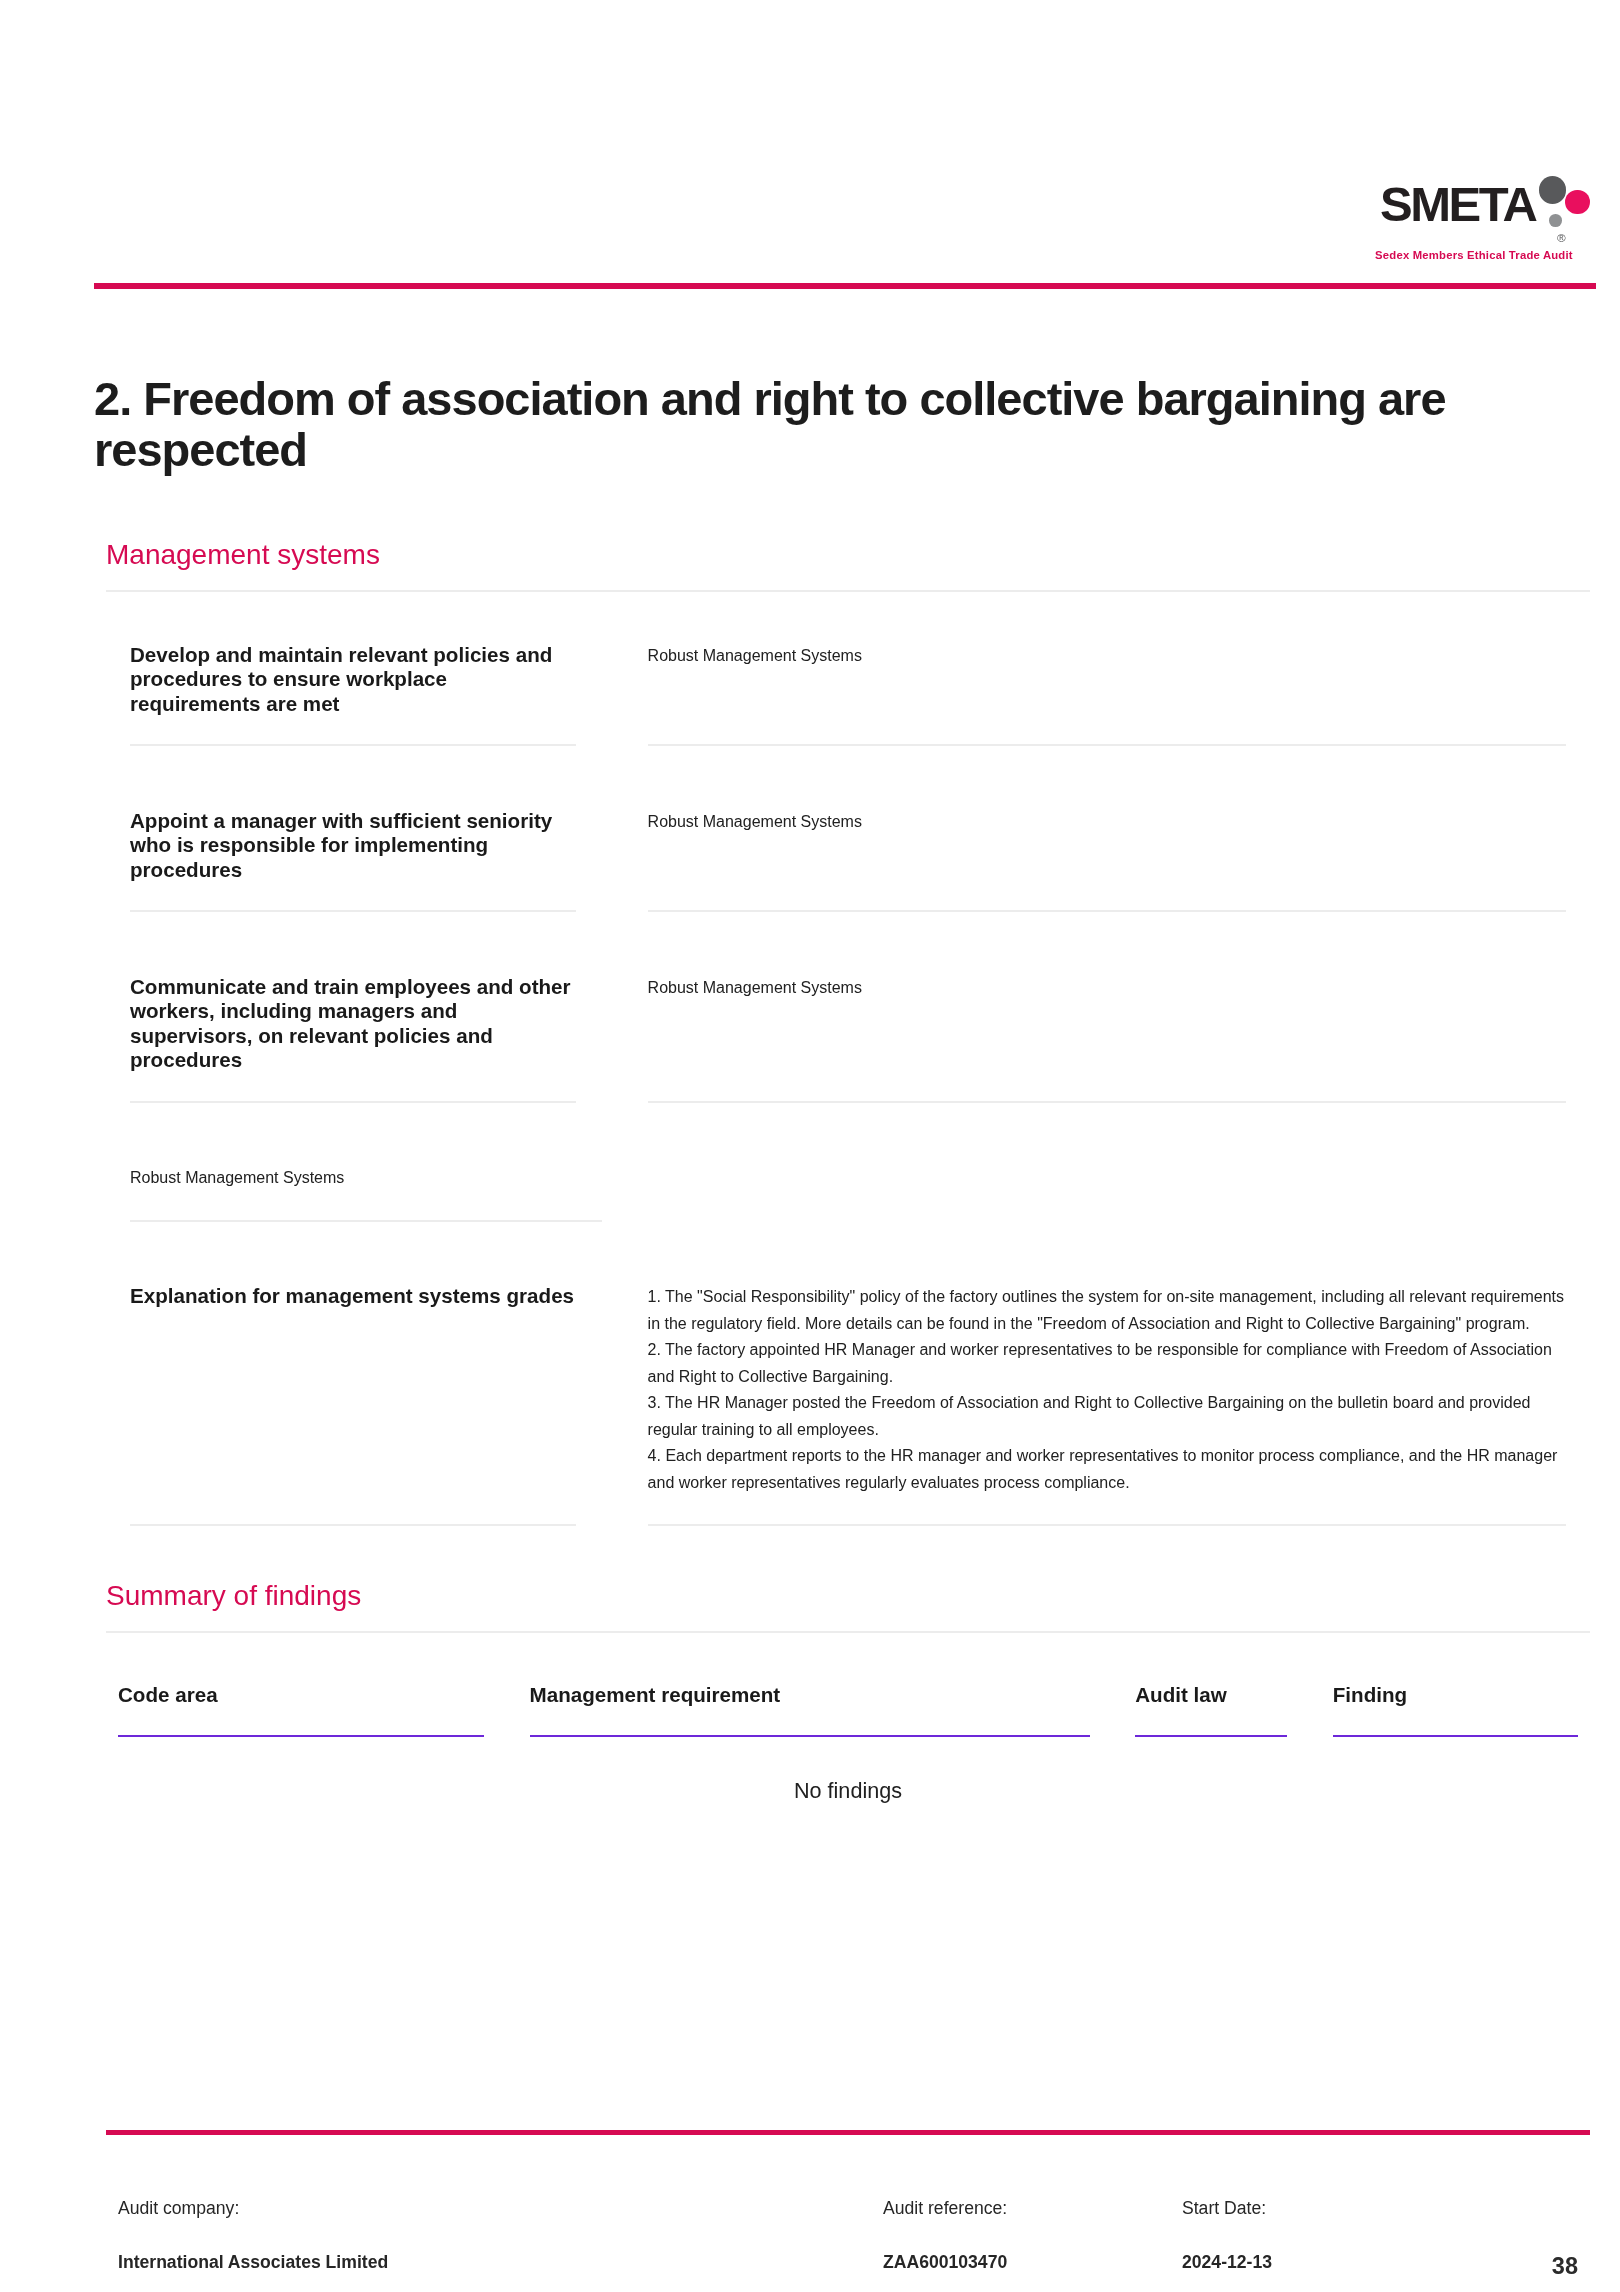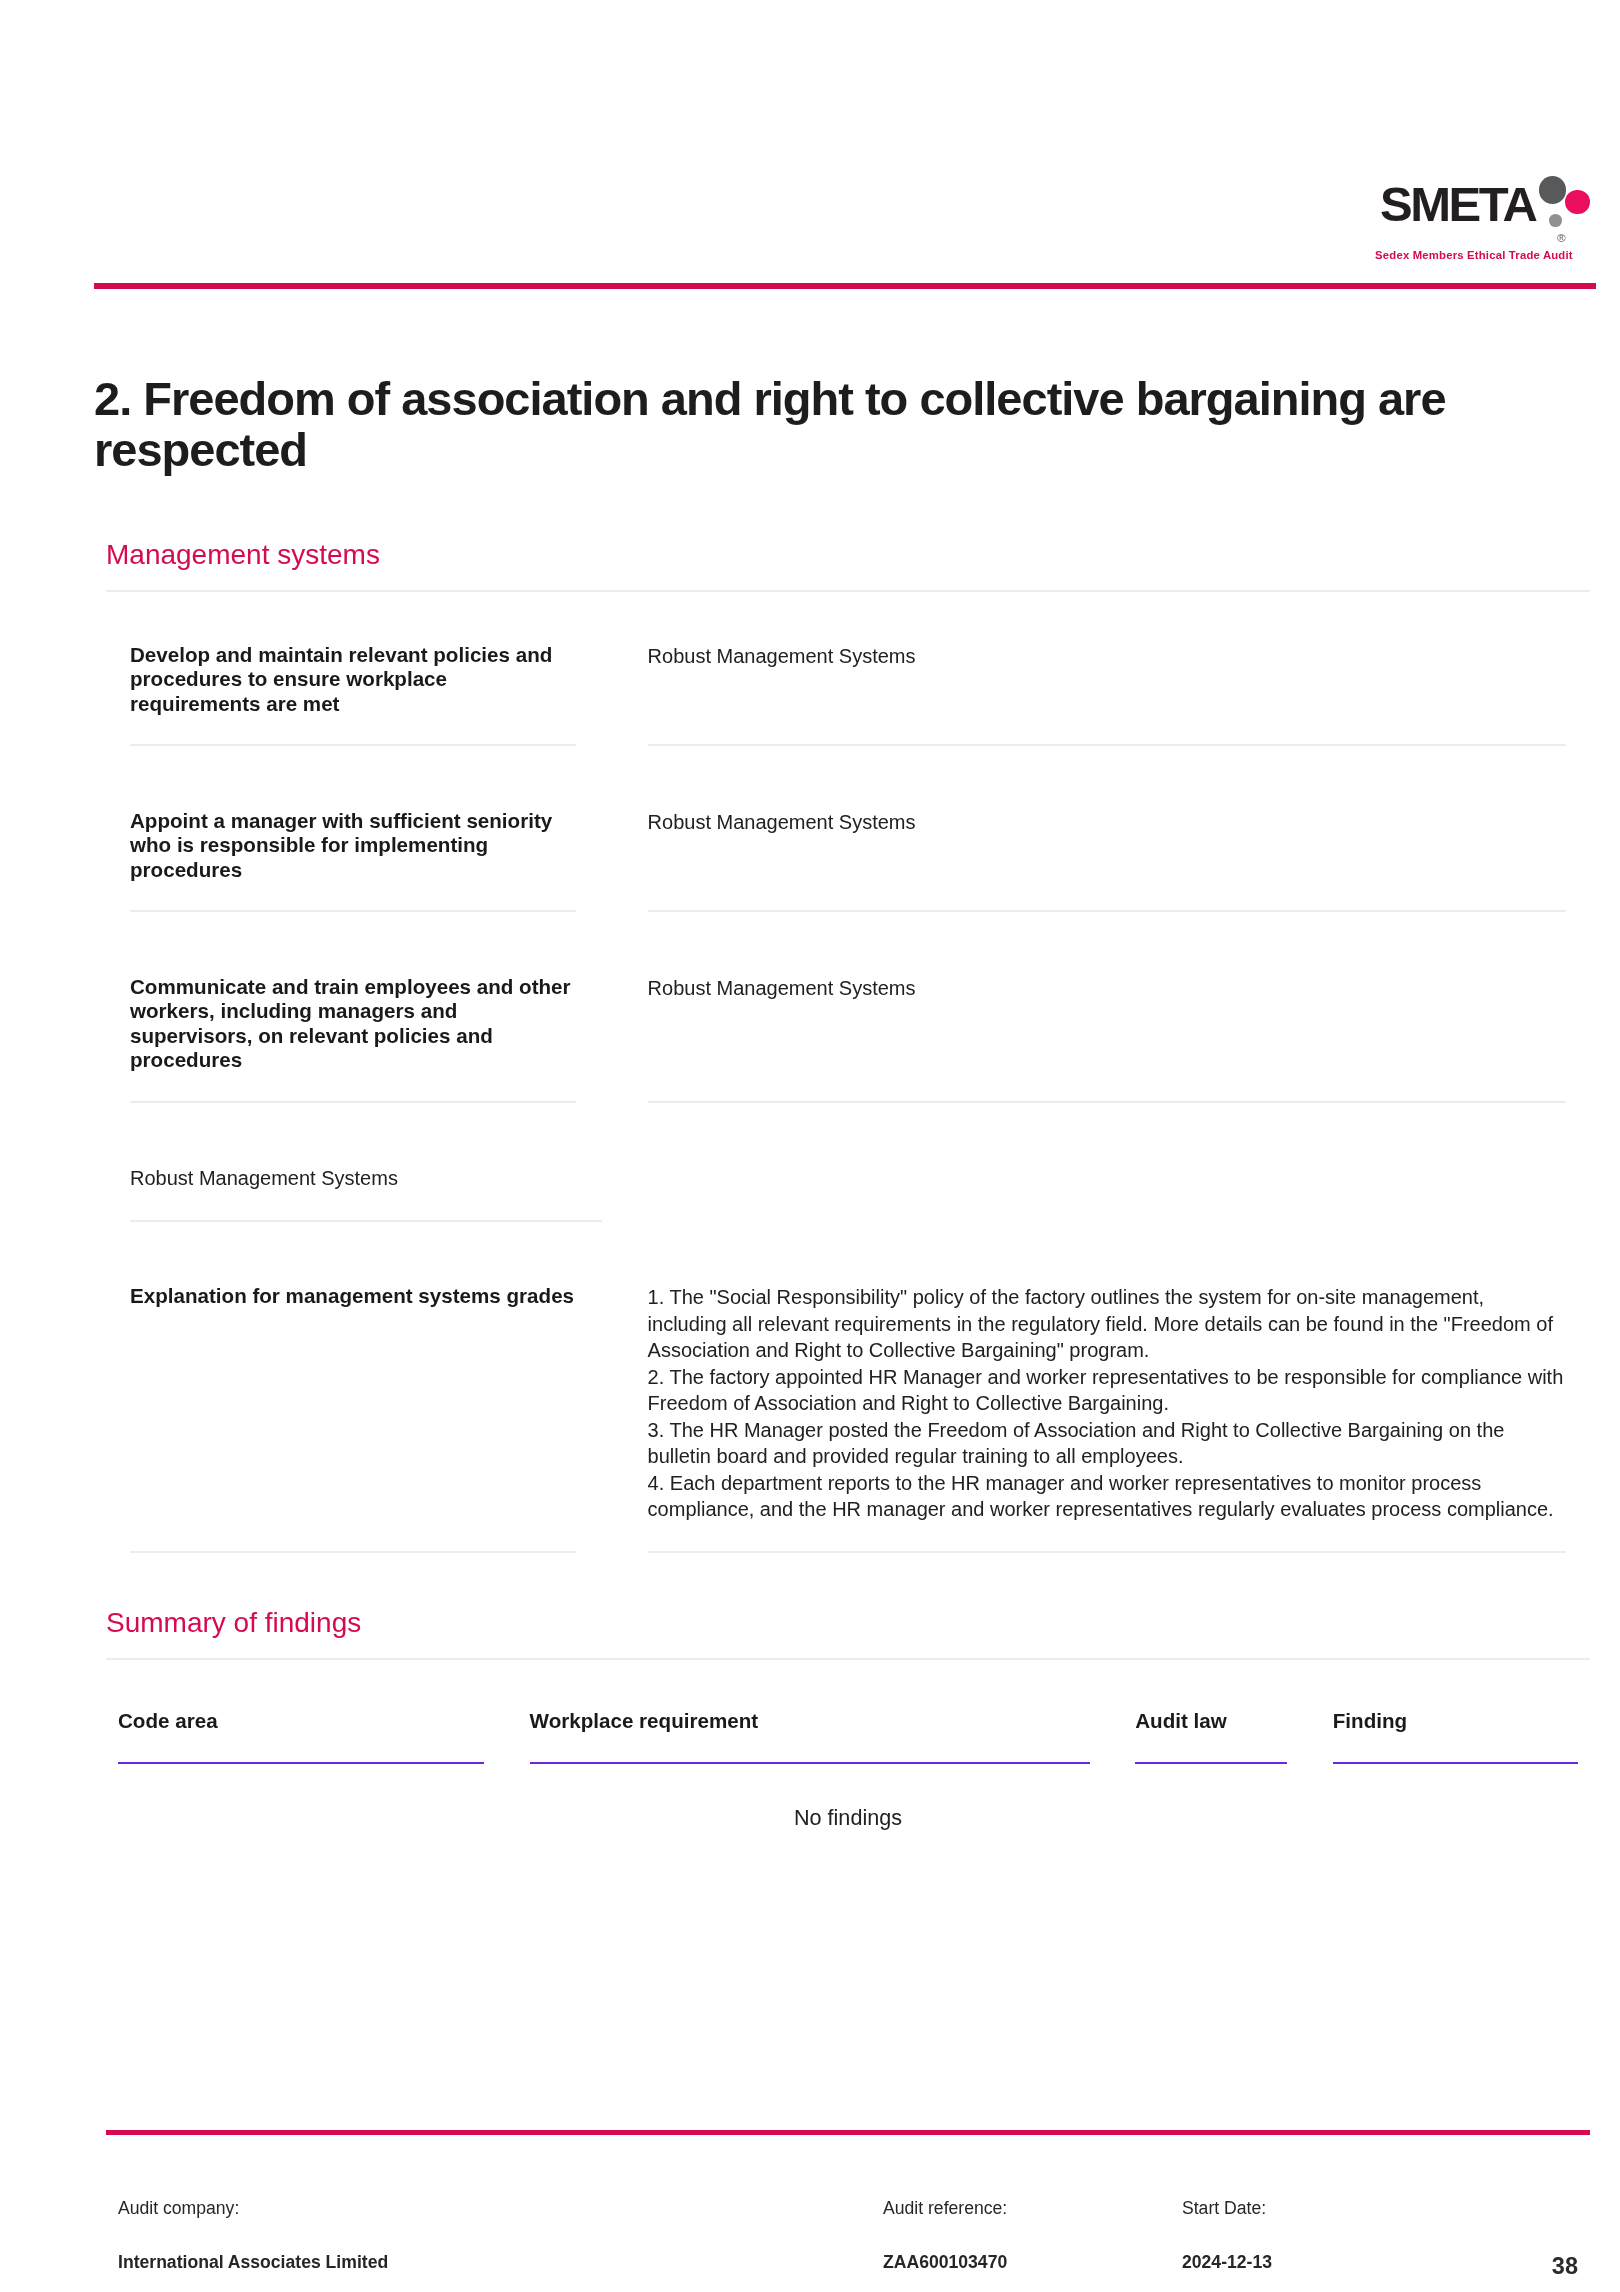--- a/index.html
+++ b/index.html
@@ -47,21 +47,21 @@
     font-size: 28px; font-weight: 400; color: #d60a52; line-height: 1.2;
   }
   .heading-ms { margin-top: 62px; }
   .heading-sf { margin-top: 41px; }
   .section-divider { border: 0; border-top: 2px solid #ececec; margin-top: 18.6px; }
 
   
   .ms-row { display: grid; grid-template-columns: 496px 1fr; column-gap: 21.6px; }
   .ms-row > div { border-bottom: 2px solid #ececec; padding: 26.5px 0 28px; }
   .ms-label { font-weight: 700; font-size: 20.6px; line-height: 24.5px; color: #1a1a1a; max-width: 446px; }
-  .ms-value { font-size: 20px; line-height: 26.5px; color: #212121; }
+  .ms-value { font-size: 16px; line-height: 26.5px; color: #212121; }
   .ms-value.explanation { white-space: pre-line; max-width: 946px; }
 
   
   .sf-header { display: grid; grid-template-columns: 390px 584px 176px 1fr; column-gap: 21.6px; }
   .sf-header > div { border-bottom: 2px solid #6d28d9; padding: 25.5px 0 28px; font-weight: 700; font-size: 20.6px; line-height: 24.5px; color: #1a1a1a; }
   .no-findings { margin-top: 30px; text-align: center; font-size: 21.6px; line-height: 24.5px; color: #212121; }
 
   
   .footer { position: absolute; left: 46px; right: 42px; top: 2070px; }
   .rule-bottom { height: 4.9px; }
@@ -128,21 +128,21 @@
         </div>
       </div>
     </section>
 
     <section>
       <h2 class="section-heading heading-sf">Summary of findings</h2>
       <div class="section-divider"></div>
 
       <div class="sf-header">
         <div>Code area</div>
-        <div>Workplace requirement</div>
+        <div>Management requirement</div>
         <div>Audit law</div>
         <div>Finding</div>
       </div>
 
       <div class="no-findings">No findings</div>
     </section>
   </div>
 
   <div class="footer">
     <div class="rule rule-bottom"></div>

